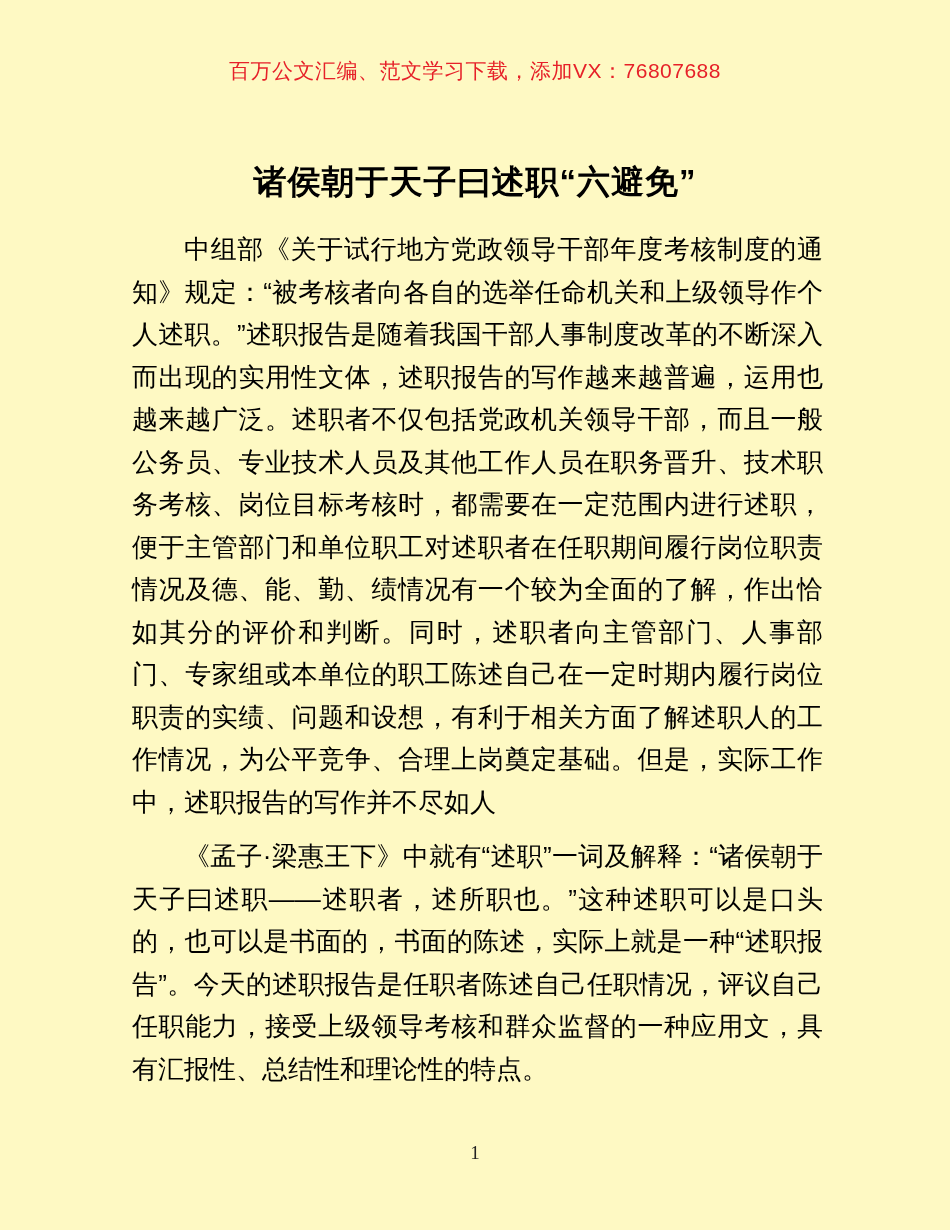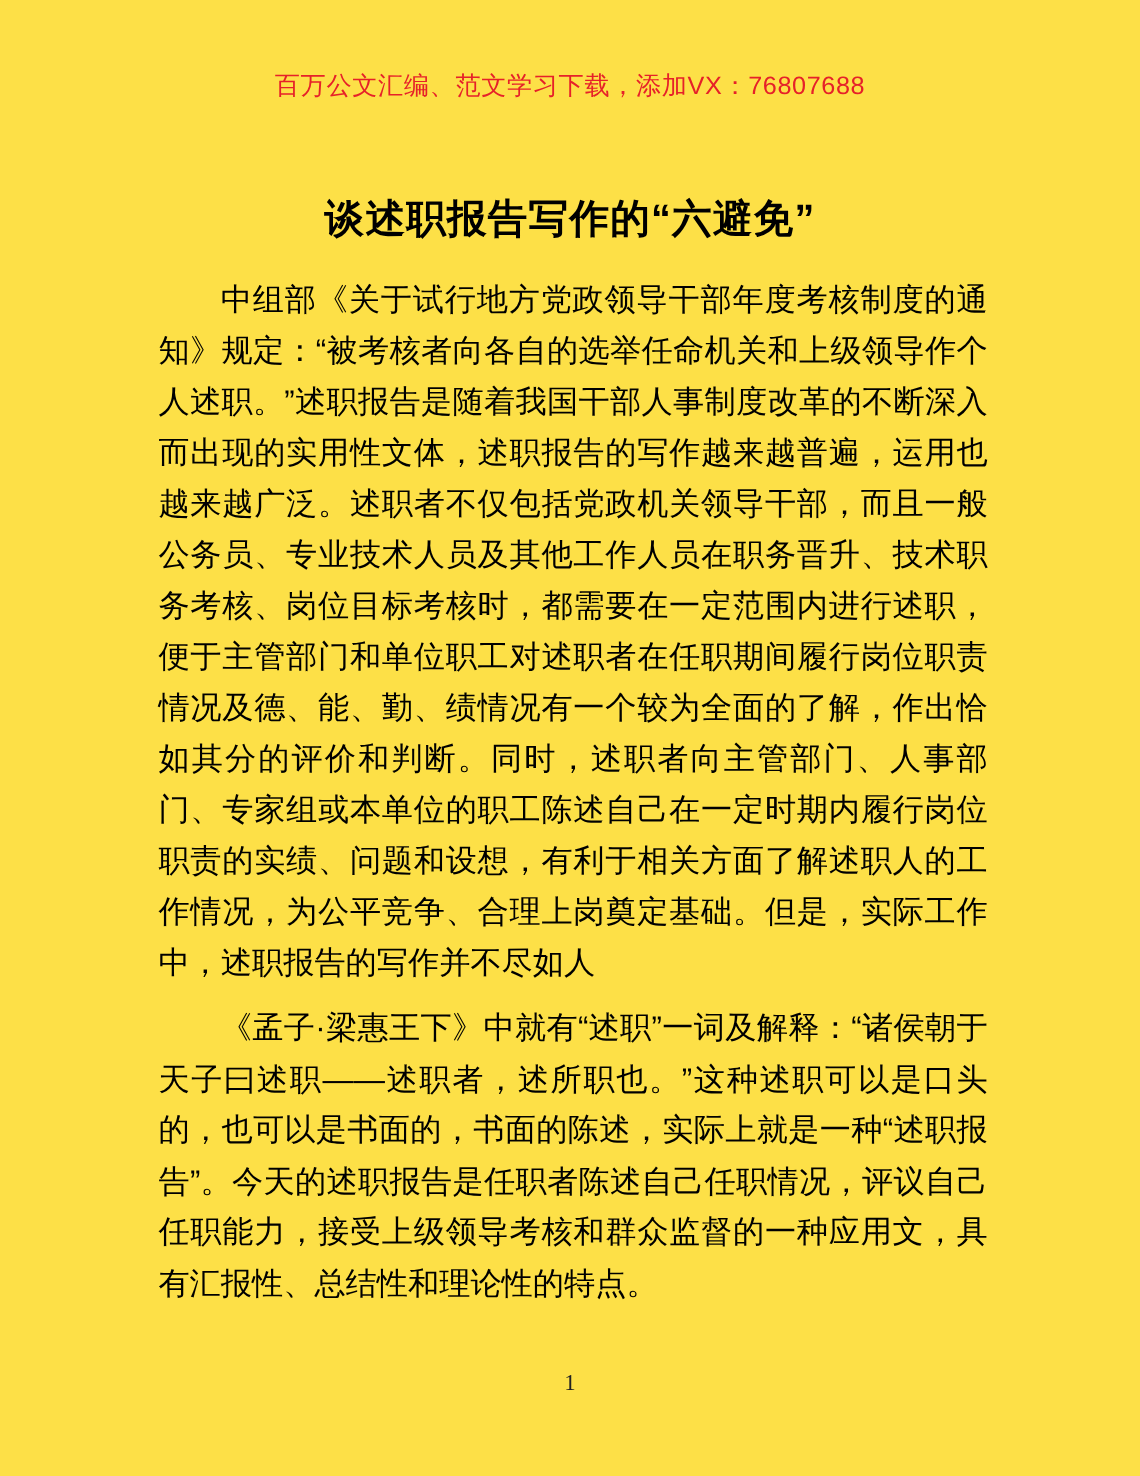--- a/index.html
+++ b/index.html
@@ -11,21 +11,21 @@
     height: 1230px;
     background: #ffffff;
     position: relative;
     font-family: "Liberation Sans", "DejaVu Sans", sans-serif;
     color: #000000;
     overflow: hidden;
   }
   .page {
     position: absolute;
     inset: 0;
-    background: #fde047;
+    background: #fef9c3;
     padding-left: 22px;
   }
   .header-notice {
     position: absolute;
     top: 57px;
     left: 0;
     width: 100%;
     text-align: center;
     font-size: 21px;
     letter-spacing: 0.5px;
@@ -71,21 +71,21 @@
     color: #222222;
   }
 </style>
 </head>
 <body>
 
 <div class="page">
 
   <div class="header-notice">百万公文汇编、范文学习下载，添加VX：76807688</div>
 
-  <h1 class="doc-title">谈述职报告写作的“六避免”</h1>
+  <h1 class="doc-title">诸侯朝于天子曰述职“六避免”</h1>
 
   <div class="doc-body">
     <p>中组部《关于试行地方党政领导干部年度考核制度的通知》规定：“被考核者向各自的选举任命机关和上级领导作个人述职。”述职报告是随着我国干部人事制度改革的不断深入而出现的实用性文体，述职报告的写作越来越普遍，运用也越来越广泛。述职者不仅包括党政机关领导干部，而且一般公务员、专业技术人员及其他工作人员在职务晋升、技术职务考核、岗位目标考核时，都需要在一定范围内进行述职，便于主管部门和单位职工对述职者在任职期间履行岗位职责情况及德、能、勤、绩情况有一个较为全面的了解，作出恰如其分的评价和判断。同时，述职者向主管部门、人事部门、专家组或本单位的职工陈述自己在一定时期内履行岗位职责的实绩、问题和设想，有利于相关方面了解述职人的工作情况，为公平竞争、合理上岗奠定基础。但是，实际工作中，述职报告的写作并不尽如人</p>
     <p>《孟子·梁惠王下》中就有“述职”一词及解释：“诸侯朝于天子曰述职——述职者，述所职也。”这种述职可以是口头的，也可以是书面的，书面的陈述，实际上就是一种“述职报告”。今天的述职报告是任职者陈述自己任职情况，评议自己任职能力，接受上级领导考核和群众监督的一种应用文，具有汇报性、总结性和理论性的特点。</p>
   </div>
 
   <div class="page-number">1</div>
 
 </div>
 

